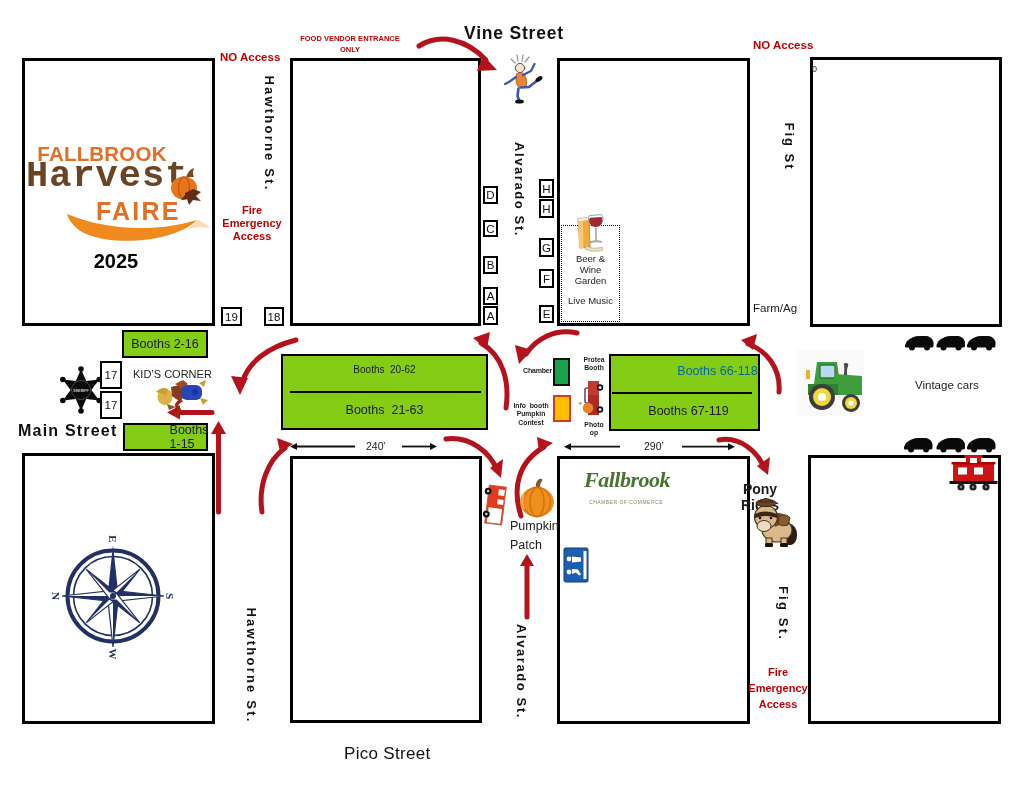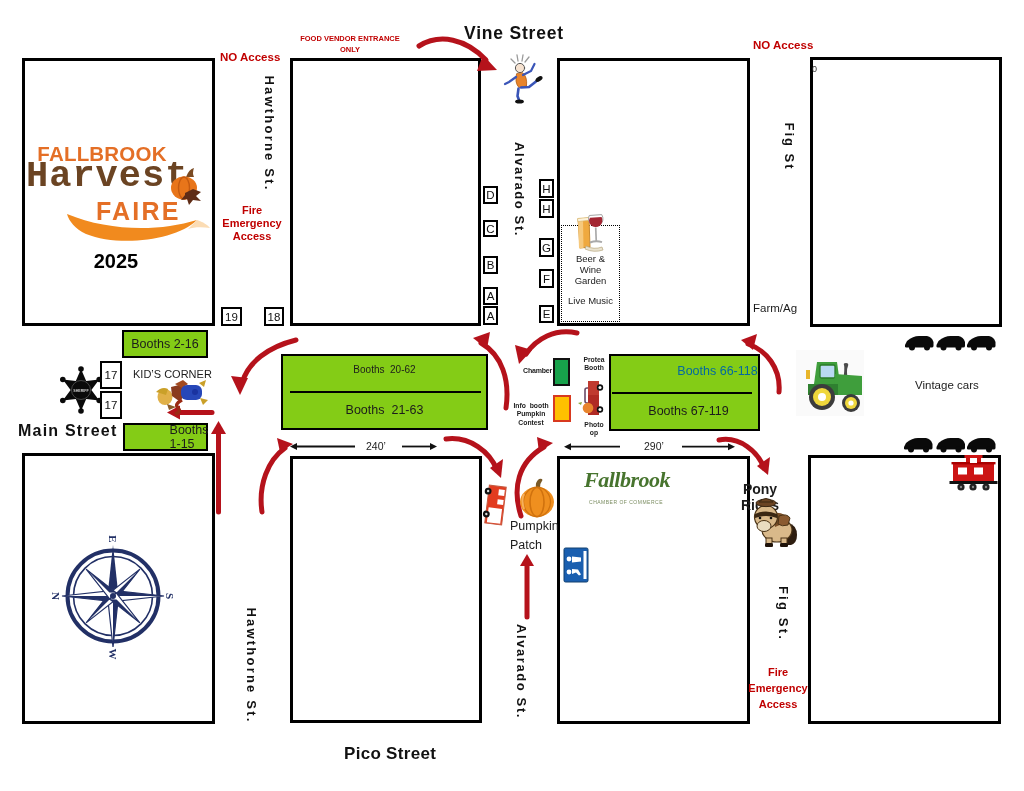--- a/index.html
+++ b/index.html
@@ -31,21 +31,21 @@
 
   <div class="t" style="left:812px;top:64px;font-size:9px;color:#333;">0</div>
 
   <div class="t" style="left:29px;top:142px;width:146px;text-align:center;font-size:20.5px;font-weight:bold;letter-spacing:0.2px;color:#e46f26;">FALLBROOK</div>
   <div class="t" style="left:26px;top:155px;width:152px;text-align:center;font-size:37px;font-weight:bold;letter-spacing:1px;color:#6b4423;font-family:Liberation Mono, monospace;">Harvest</div>
   <div class="t" style="left:96px;top:197px;width:74px;text-align:center;font-size:25px;font-weight:bold;letter-spacing:2.2px;color:#e46f26;">FAIRE</div>
   <div class="t" style="left:92px;top:250px;width:48px;text-align:center;font-size:20px;font-weight:bold;color:#000;">2025</div>
 
   <div class="t" style="left:464px;top:23px;font-size:17.5px;font-weight:bold;letter-spacing:0.8px;">Vine Street</div>
   <div class="t" style="left:18px;top:422px;font-size:16px;font-weight:bold;letter-spacing:1.2px;">Main Street</div>
-  <div class="t" style="left:344px;top:744px;font-size:17px;font-weight:bold;letter-spacing:0.3px;">Pico Street</div>
+  <div class="t" style="left:344px;top:744px;font-size:17px;font-weight:normal;letter-spacing:0.3px;">Pico Street</div>
   <div class="t vert" style="left:209px;top:126px;width:120px;font-size:13px;font-weight:bold;letter-spacing:2.2px;">Hawthorne St.</div>
   <div class="t vert" style="left:191px;top:658px;width:120px;font-size:13px;font-weight:bold;letter-spacing:2.2px;">Hawthorne St.</div>
   <div class="t vert" style="left:459px;top:182px;width:120px;font-size:13px;font-weight:bold;letter-spacing:1.6px;">Alvarado St.</div>
   <div class="t vert" style="left:461px;top:664px;width:120px;font-size:13px;font-weight:bold;letter-spacing:1.6px;">Alvarado St.</div>
   <div class="t vert" style="left:759px;top:139px;width:60px;font-size:13px;font-weight:bold;letter-spacing:2px;">Fig St</div>
   <div class="t vert" style="left:753px;top:606px;width:60px;font-size:13px;font-weight:bold;letter-spacing:2.2px;">Fig St.</div>
 
   <div class="t red ctr" style="left:296px;top:34px;width:108px;font-size:7.5px;white-space:normal;line-height:1.4;">FOOD VENDOR ENTRANCE ONLY</div>
   <div class="t red" style="left:220px;top:51px;font-size:11.5px;">NO Access</div>
   <div class="t red" style="left:753px;top:39px;font-size:11.5px;">NO Access</div>

